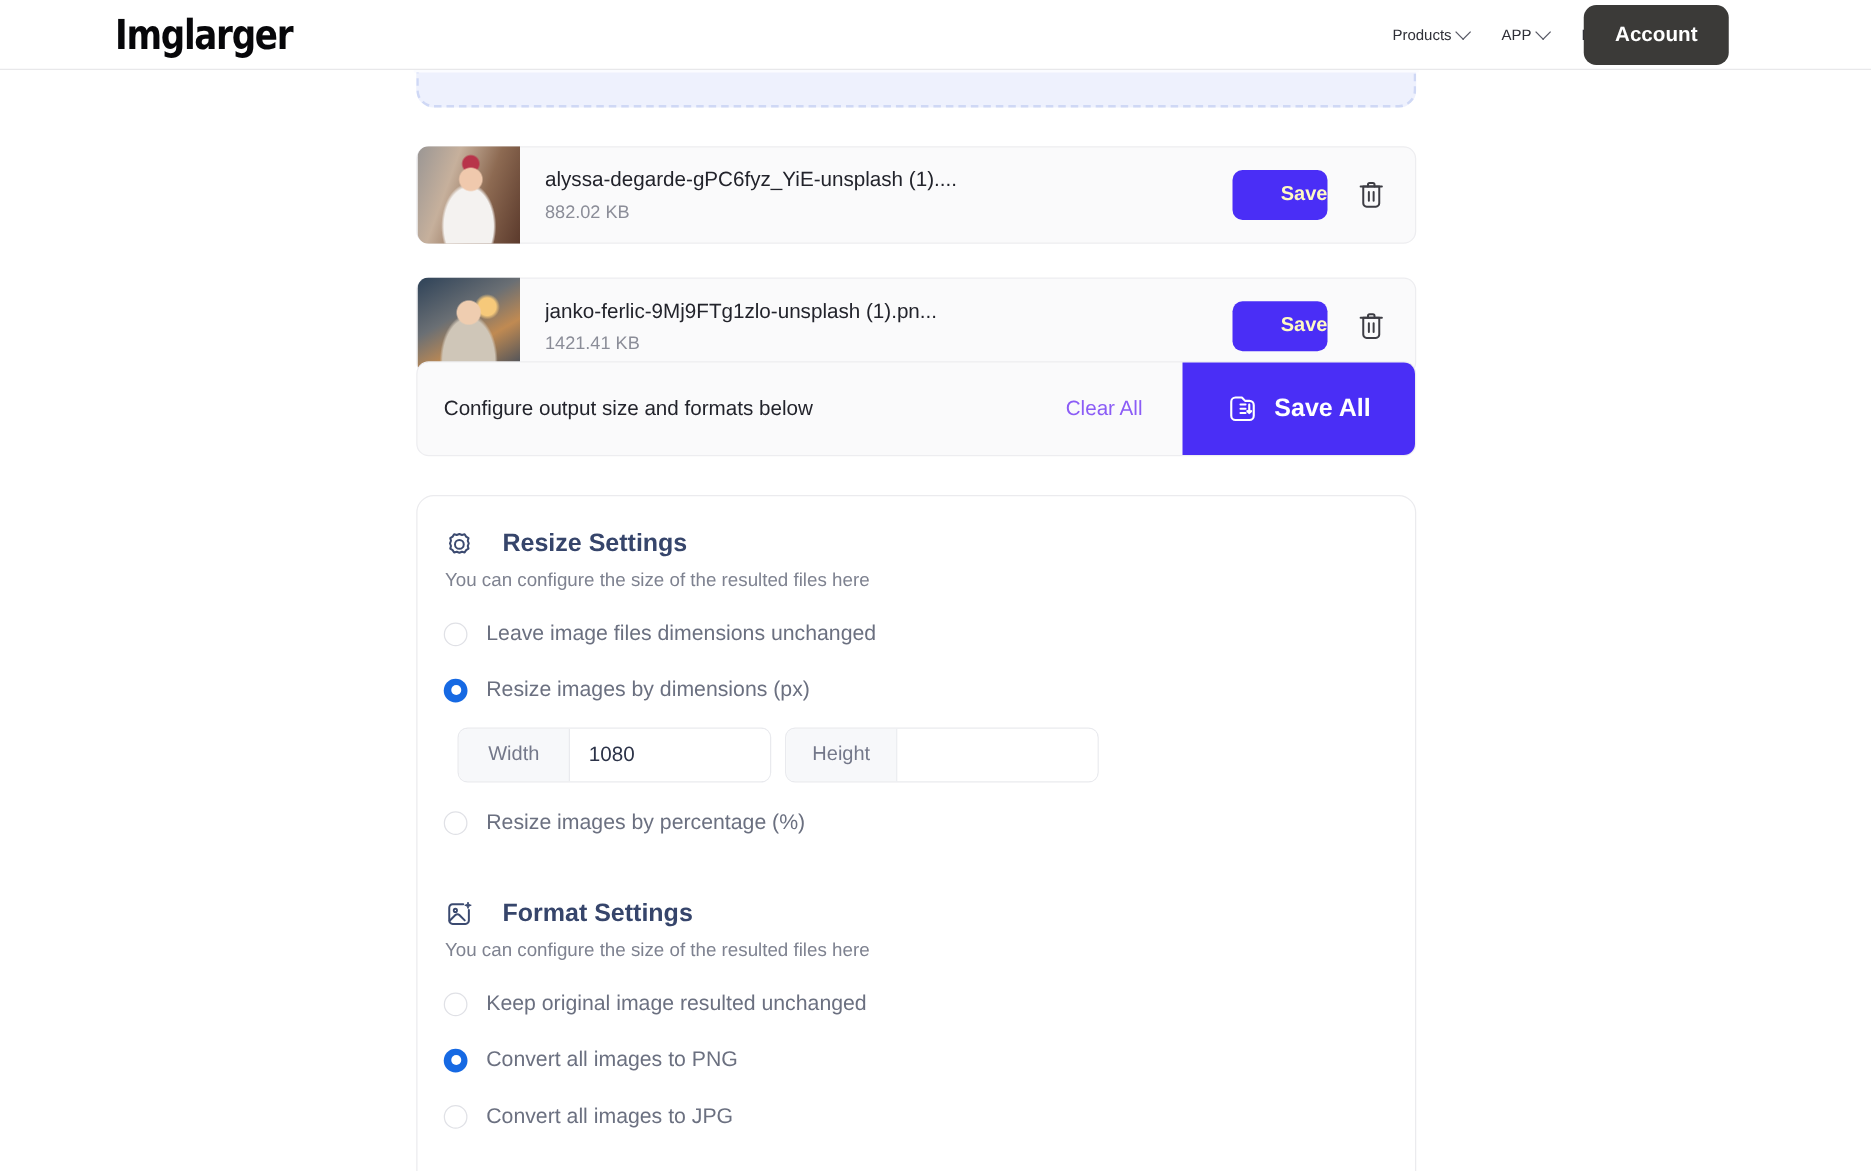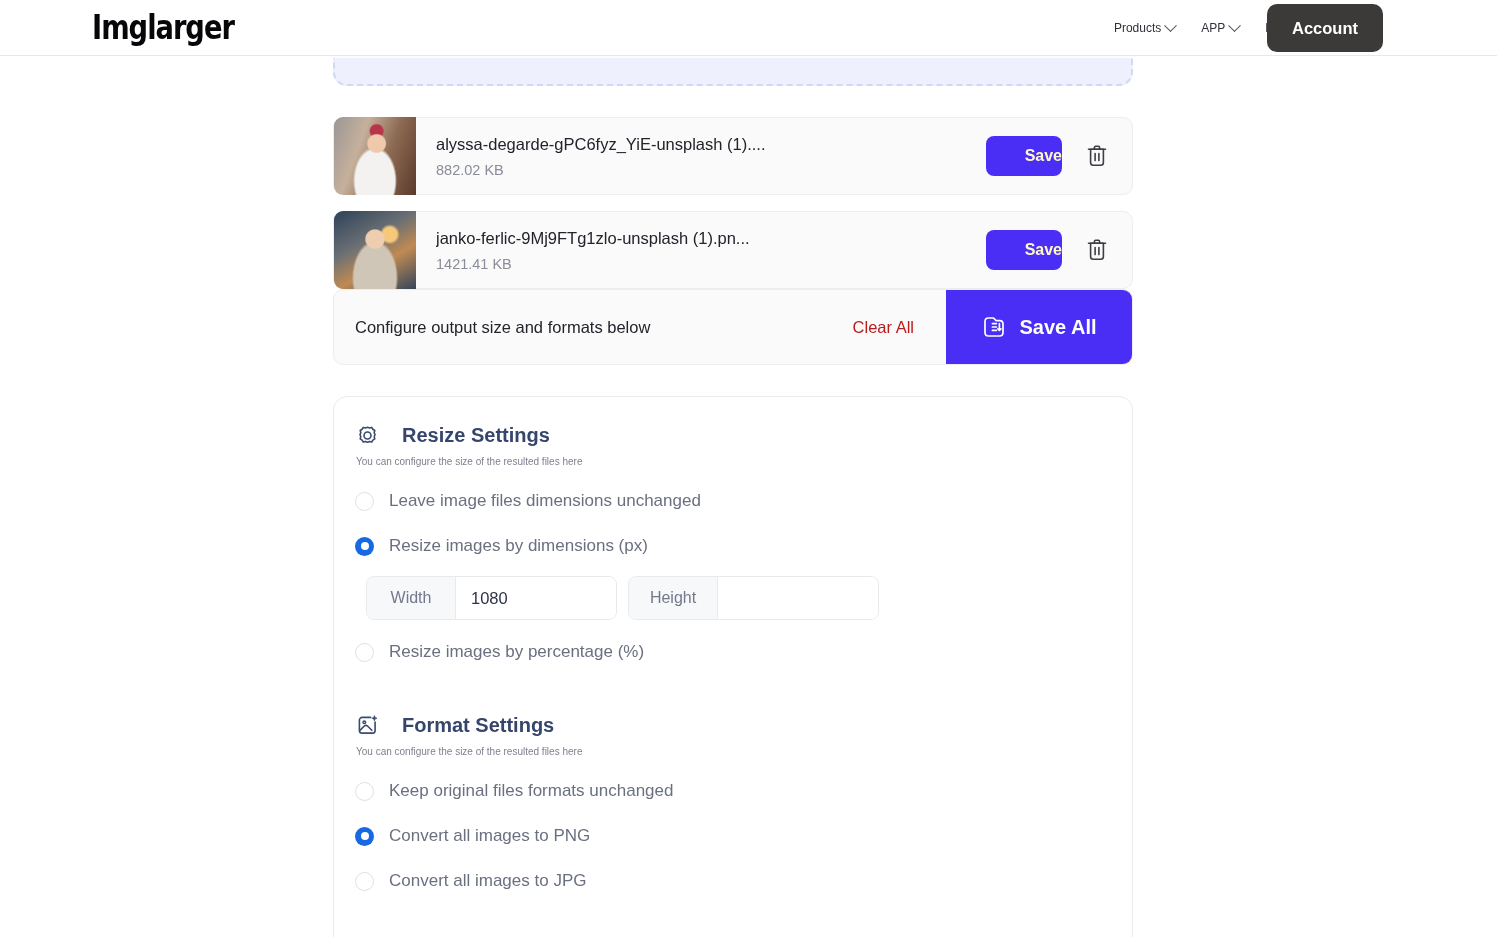--- a/index.html
+++ b/index.html
@@ -131,21 +131,21 @@
   
   .file-list { position: absolute; left: 333px; top: 117px; width: 800px; }
 
   .file-row {
     position: relative;
     width: 800px;
     height: 78px;
     background: #fafafb;
     border: 1px solid #ededf0;
     border-radius: 10px;
-    margin-bottom: 16px;
+    margin-bottom: 27px;
     display: flex;
     align-items: center;
   }
 
   .thumb {
     width: 82px;
     height: 78px;
     border-radius: 9px 0 0 9px;
     overflow: hidden;
     flex: 0 0 auto;
@@ -218,21 +218,21 @@
     overflow: hidden;
   }
   .action-hint {
     font-size: 16.5px;
     color: #23242c;
     padding-left: 21px;
     flex: 1;
   }
   .clear-all {
     font-size: 16.5px;
-    color: #b91c1c;
+    color: #8b5cf6;
     background: none;
     border: none;
     cursor: pointer;
     padding: 0 32px 0 0;
     font-family: "Liberation Sans", sans-serif;
   }
   .save-all-btn {
     width: 186px;
     height: 76px;
     background: #4a2ef6;
@@ -266,21 +266,21 @@
     align-items: center;
     gap: 22px;
     margin-bottom: 8px;
   }
   .section-title {
     font-size: 20px;
     font-weight: 700;
     color: #36456b;
   }
   .section-sub {
-    font-size: 10px;
+    font-size: 15px;
     color: #7e8290;
     margin-bottom: 16px;
     padding-left: 1px;
   }
 
   .radio-row {
     display: flex;
     align-items: center;
     gap: 15px;
     height: 36px;
@@ -479,21 +479,21 @@
         <circle cx="9.3" cy="9.3" r="1.3" stroke="#3b4a70" stroke-width="1.5"></circle>
         <path d="M4.7 17.6l4.6-4.6c.9-.9 2.3-.9 3.2 0l4.3 4.3" stroke="#3b4a70" stroke-width="1.6" stroke-linecap="round"></path>
         <path d="M19.4 2.6l.7 1.9 1.9.7-1.9.7-.7 1.9-.7-1.9-1.9-.7 1.9-.7z" fill="#3b4a70" stroke="#3b4a70" stroke-width="0.7" stroke-linejoin="round"></path>
       </svg>
       <span class="section-title">Format Settings</span>
     </div>
     <div class="section-sub">You can configure the size of the resulted files here</div>
 
     <div class="radio-row">
       <span class="radio"></span>
-      <span class="radio-label">Keep original files formats unchanged</span>
+      <span class="radio-label">Keep original image resulted unchanged</span>
     </div>
 
     <div class="radio-row">
       <span class="radio checked"></span>
       <span class="radio-label">Convert all images to PNG</span>
     </div>
 
     <div class="radio-row">
       <span class="radio"></span>
       <span class="radio-label">Convert all images to JPG</span>

